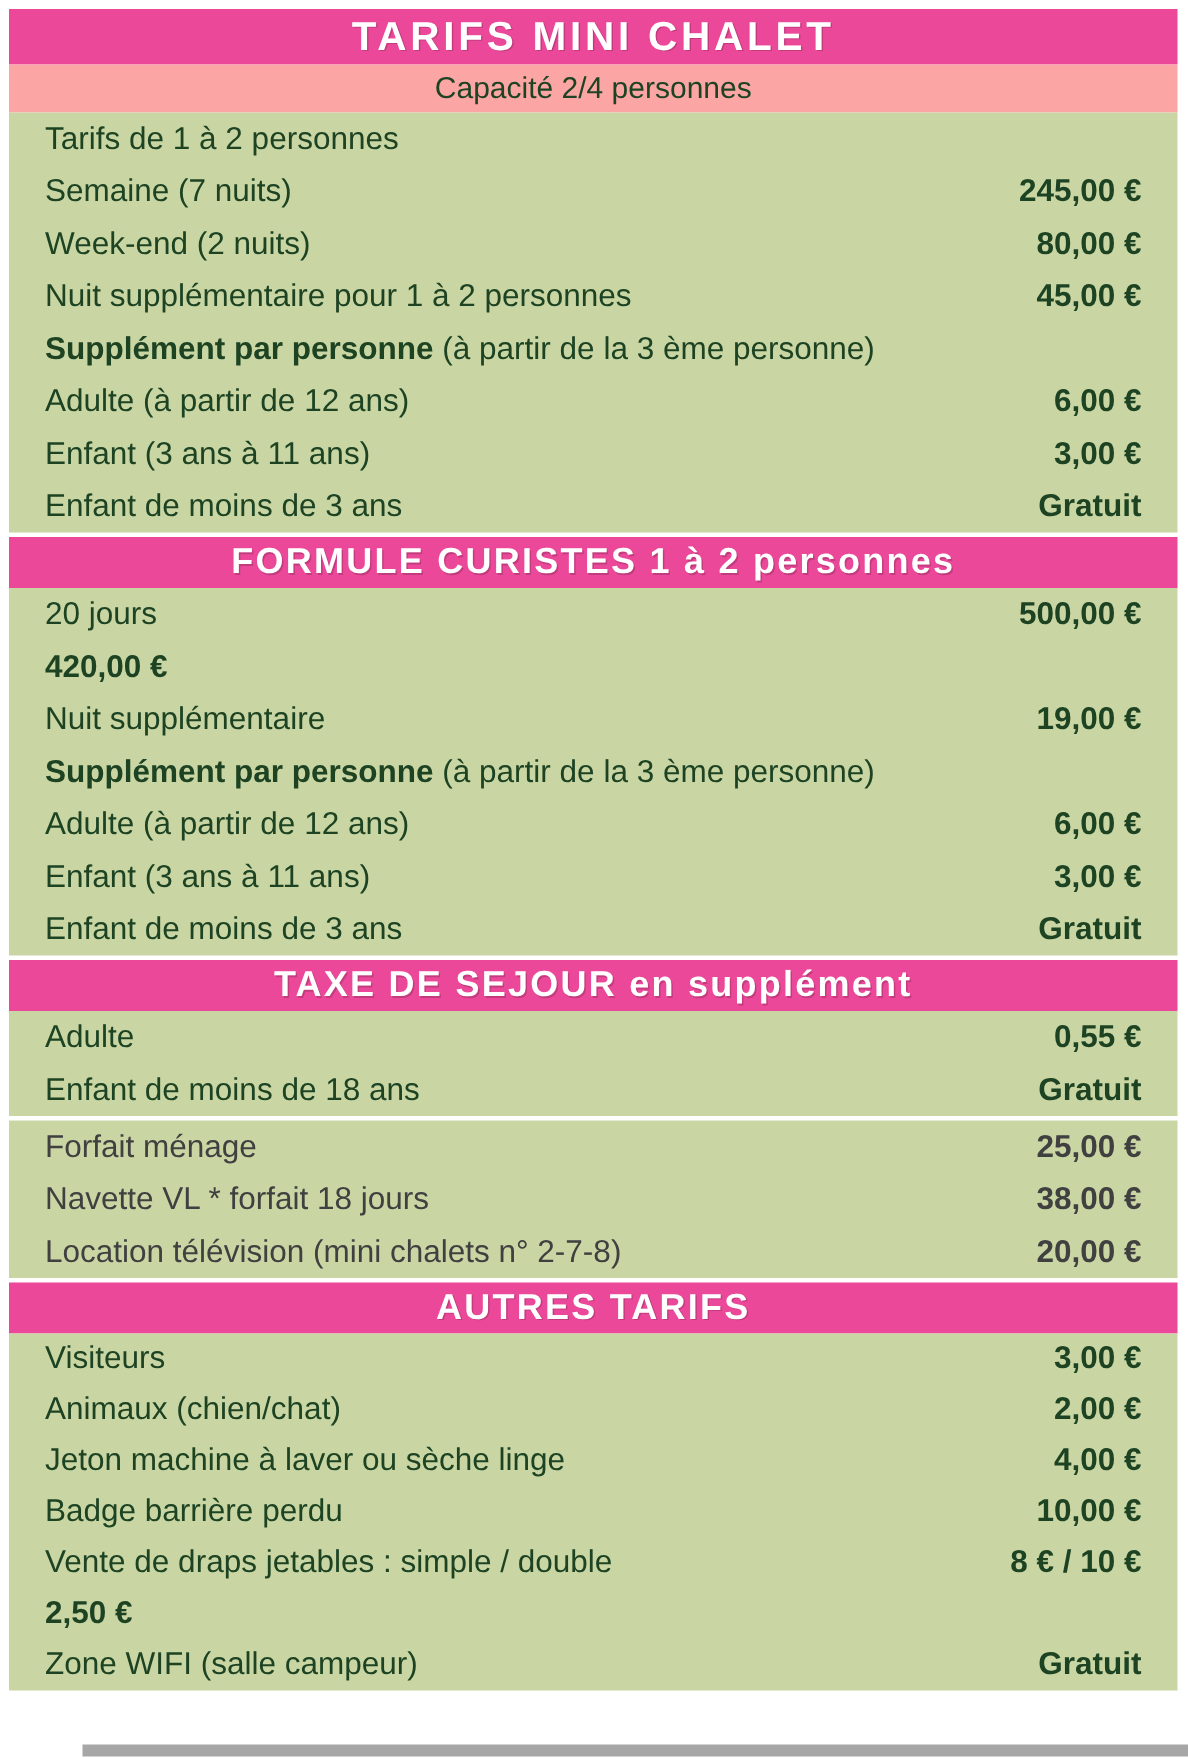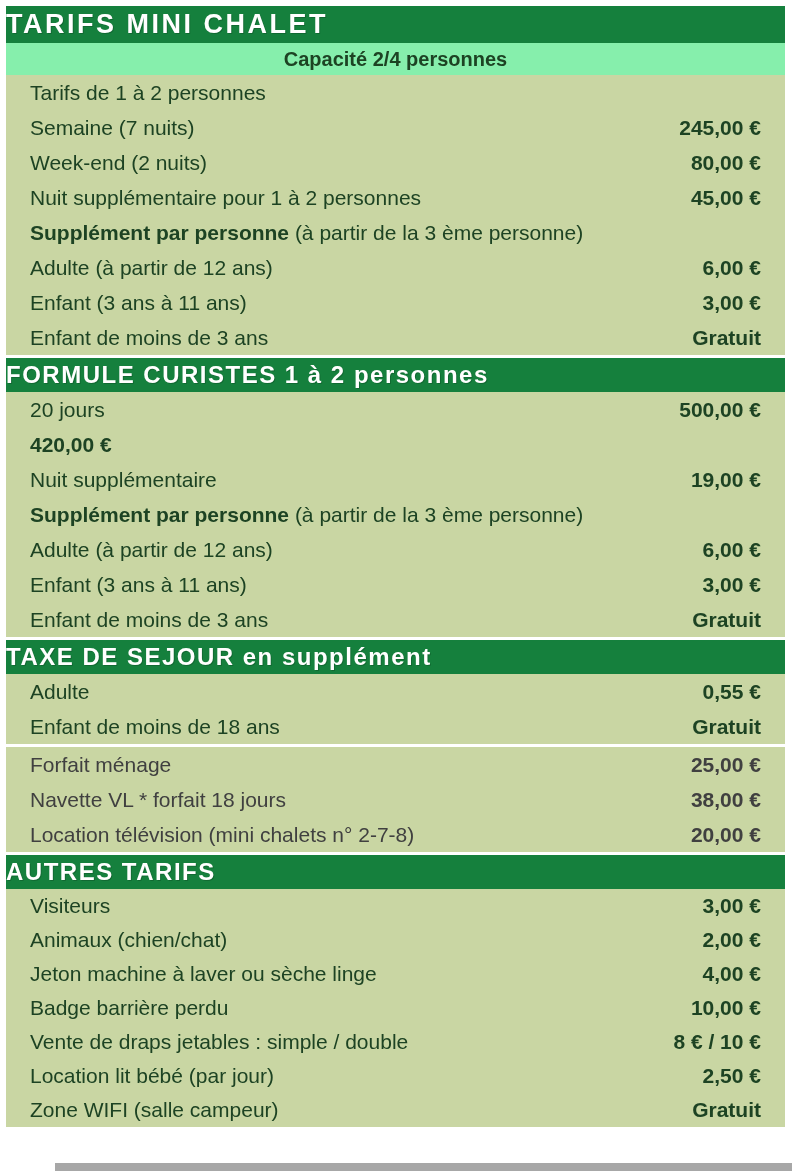--- a/index.html
+++ b/index.html
@@ -15,43 +15,44 @@
     overflow: hidden;
   }
   .tariff-table {
     position: absolute;
     left: 6px;
     top: 6px;
     width: 779px;
   }
   .section + .section { margin-top: 3px; }
   .section-header {
-    background: #15803d;
+    background: #ec4899;
     color: #ffffff;
     height: 34px;
     display: flex;
     align-items: center;
+    justify-content: center;
     font-weight: bold;
     font-size: 24px;
     letter-spacing: 1.5px;
     text-shadow: 1px 1px 0 rgba(0,0,0,0.18);
     white-space: nowrap;
   }
   .section-header.first {
     height: 37px;
     font-size: 27px;
     letter-spacing: 2.5px;
   }
   .subtitle {
     height: 32px;
-    background: #86efac;
+    background: #fca5a5;
     display: flex;
     align-items: center;
     justify-content: center;
-    font-weight: bold;
+    font-weight: normal;
     font-size: 20px;
     color: #1d4323;
   }
   .rows { background: #c9d6a3; }
   .row {
     height: 35px;
     display: flex;
     align-items: center;
     padding: 0 24px;
     font-size: 21px;
@@ -209,21 +210,20 @@
         </div>
         <div class="row">
           <span class="label"><span class="bold"></span><span>Badge barrière perdu</span></span>
           <span class="price">10,00 €</span>
         </div>
         <div class="row">
           <span class="label"><span class="bold"></span><span>Vente de draps jetables : simple / double</span></span>
           <span class="price">8 € / 10 €</span>
         </div>
         <div class="row">
-          <span class="label"><span class="bold"></span><span>Location lit bébé (par jour)</span></span>
           <span class="price">2,50 €</span>
         </div>
         <div class="row">
           <span class="label"><span class="bold"></span><span>Zone WIFI (salle campeur)</span></span>
           <span class="price">Gratuit</span>
         </div>
       </div>
     </div>
   </div>
 

